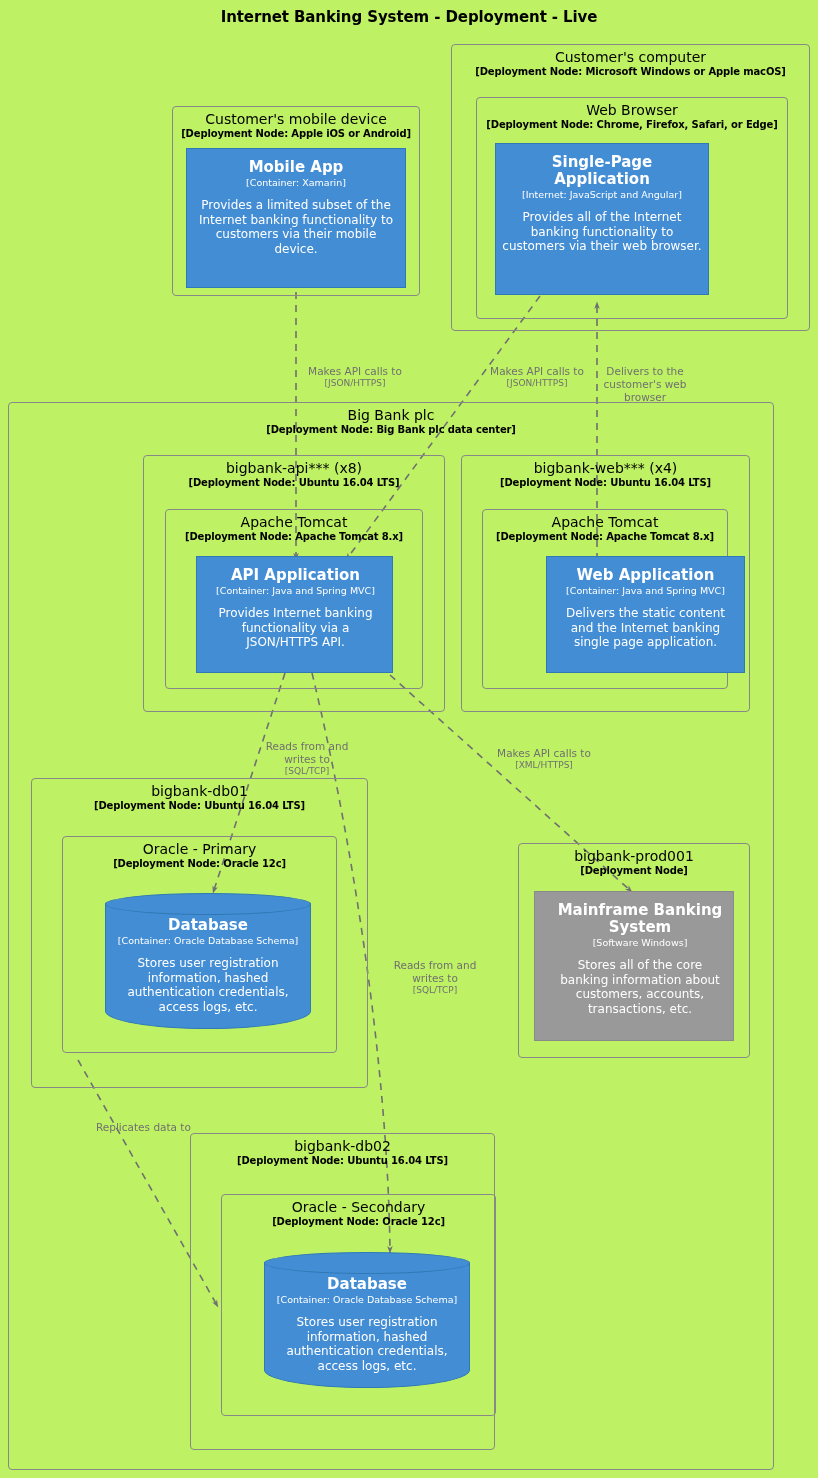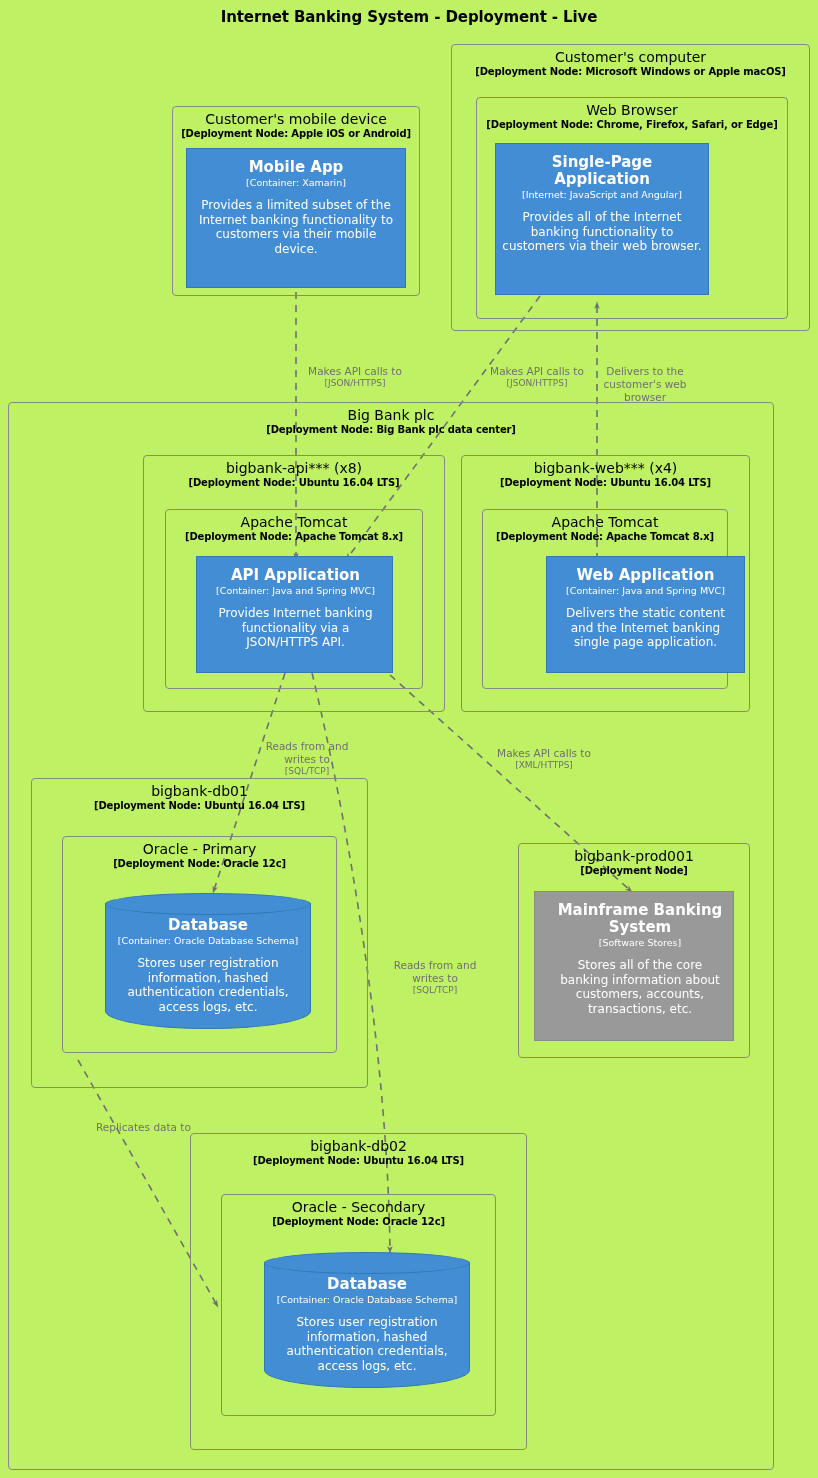--- a/index.html
+++ b/index.html
@@ -287,25 +287,25 @@
     </div>
   </div>
 
   <div class="node-box" style="left:518px; top:843px; width:232px; height:215px;">
     <div class="node-name">bigbank-prod001</div>
     <div class="node-tech">[Deployment Node]</div>
   </div>
 
   <div class="element-box grey" style="left:534px; top:891px; width:200px; height:150px;">
     <div class="el-name">Mainframe Banking System</div>
-    <div class="el-tech">[Software Stores]</div>
+    <div class="el-tech">[Software Windows]</div>
     <div class="el-desc">Stores all of the core banking information about customers, accounts, transactions, etc.</div>
   </div>
 
-  <div class="node-box" style="left:190px; top:1133px; width:337px; height:317px;">
+  <div class="node-box" style="left:190px; top:1133px; width:305px; height:317px;">
     <div class="node-name">bigbank-db02</div>
     <div class="node-tech">[Deployment Node: Ubuntu 16.04 LTS]</div>
   </div>
 
   <div class="node-box" style="left:221px; top:1194px; width:275px; height:222px;">
     <div class="node-name">Oracle - Secondary</div>
     <div class="node-tech">[Deployment Node: Oracle 12c]</div>
   </div>
 
   <div class="db-cyl" style="left:264px; top:1262px; width:206px; height:126px;">

